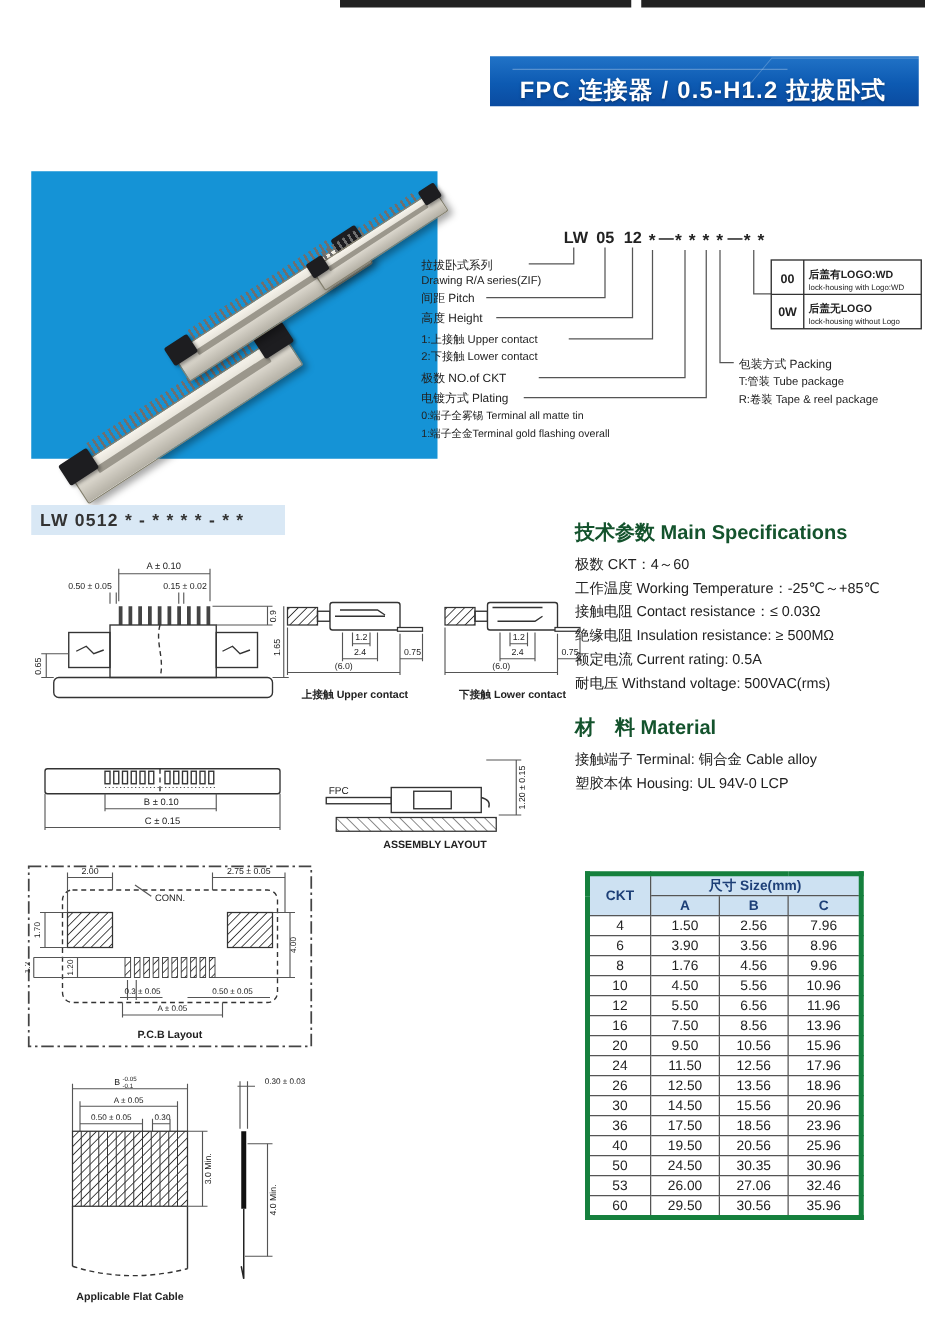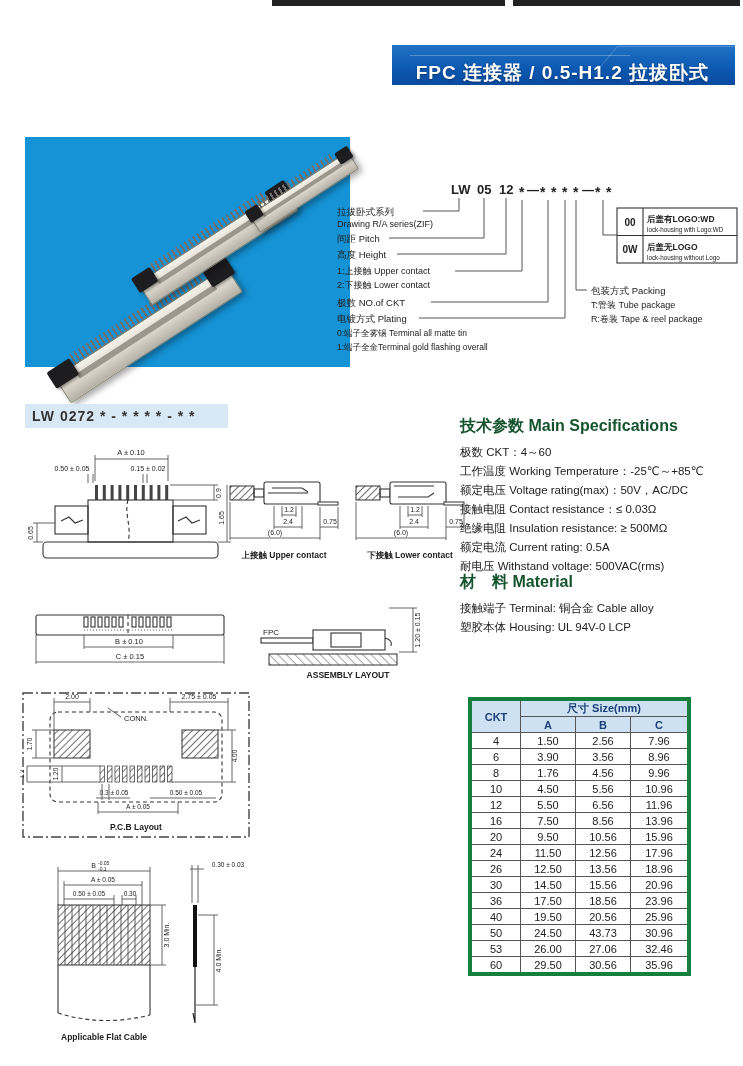--- a/index.html
+++ b/index.html
@@ -155,21 +155,21 @@
     <text x="322" y="54" font-size="6.3">lock-housing with Logo:WD</text>
     <text x="305" y="75" font-size="10" font-weight="bold" text-anchor="middle">0W</text>
     <text x="322" y="71.5" font-size="8.5" font-weight="bold">后盖无LOGO</text>
     <text x="322" y="81.5" font-size="6.3">lock-housing without Logo</text>
 
     <text x="266" y="116" font-size="9.5">包装方式 Packing</text>
     <text x="266" y="130" font-size="9">T:管装 Tube package</text>
     <text x="266" y="144" font-size="9">R:卷装 Tape &amp; reel package</text>
   </svg>
 
-  <div class="model-heading">LW 0272 * - * * * * - * *</div>
+  <div class="model-heading">LW 0512 * - * * * * - * *</div>
 
   <svg class="abs" style="left:28px;top:443px;" width="205" height="122" viewBox="0 0 205 122">
     <line class="dim" x1="67" y1="16" x2="140" y2="16"></line>
       <line class="dim" x1="67" y1="12" x2="67" y2="38"></line>
       <line class="dim" x1="140" y1="12" x2="140" y2="38"></line>
     <text x="103" y="12" font-size="7.5" text-anchor="middle">A ± 0.10</text>
     <text x="44" y="28" font-size="7" text-anchor="middle">0.50 ± 0.05</text>
     <line class="dim" x1="60" y1="31" x2="60" y2="40"></line>
       <line class="dim" x1="65" y1="31" x2="65" y2="40"></line>
     <text x="120" y="28" font-size="7" text-anchor="middle">0.15 ± 0.02</text>
@@ -401,21 +401,20 @@
       <line class="dim" x1="154" y1="150" x2="176" y2="150"></line>
     <text font-size="7" text-anchor="middle" transform="rotate(-90 179 105)" x="179" y="105">4.0 Min.</text>
     <text x="62" y="185" font-size="8.5" font-weight="bold" text-anchor="middle">Applicable Flat Cable</text>
   </svg>
 
   <div class="specs">
     <div class="sec-heading">技术参数 Main Specifications</div>
     <div>
         <div class="spec-line">极数 CKT：4～60</div>
         <div class="spec-line">工作温度 Working Temperature：-25℃～+85℃</div>
-        <div class="spec-line">额定电压 Voltage rating(max)：50V，AC/DC</div>
         <div class="spec-line">接触电阻 Contact resistance：≤ 0.03Ω</div>
         <div class="spec-line">绝缘电阻 Insulation resistance: ≥ 500MΩ</div>
         <div class="spec-line">额定电流 Current rating: 0.5A</div>
         <div class="spec-line">耐电压 Withstand voltage: 500VAC(rms)</div>
       </div>
   </div>
 
   <div class="material">
     <div class="sec-heading">材　料 Material</div>
     <div>
@@ -505,21 +504,21 @@
         </tr>
         <tr>
           <td>40</td>
           <td>19.50</td>
           <td>20.56</td>
           <td>25.96</td>
         </tr>
         <tr>
           <td>50</td>
           <td>24.50</td>
-          <td>43.73</td>
+          <td>30.35</td>
           <td>30.96</td>
         </tr>
         <tr>
           <td>53</td>
           <td>26.00</td>
           <td>27.06</td>
           <td>32.46</td>
         </tr>
         <tr>
           <td>60</td>

